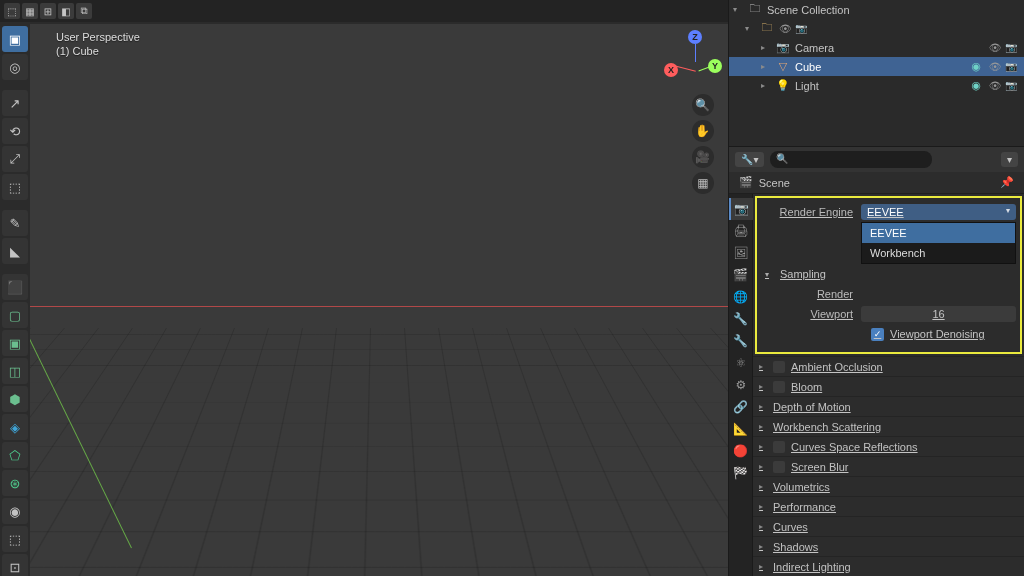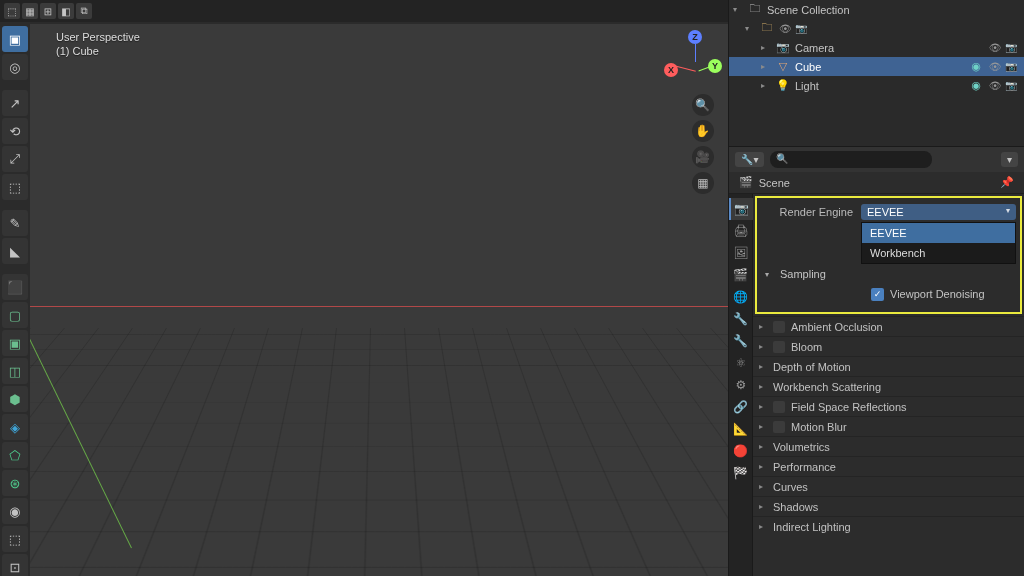--- a/index.html
+++ b/index.html
@@ -224,20 +224,21 @@
   }
   .props-tabs .pt{
     width:24px; height:22px;
     display:flex; align-items:center; justify-content:center;
     cursor:pointer; font-size:12px; color:#999;
   }
   .props-tabs .pt.active{ background:#3a3a3a; color:#fff; border-left:2px solid #5a8ac7;}
   .props-content{
     flex:1; overflow-y:auto; overflow-x:hidden;
     background:#2c2c2c;
+    text-decoration:underline;
   }
   .highlight-box{
     border:2px solid #eaea3e;
     margin:2px;
     padding:4px 4px 8px 4px;
   }
   .prop-row{
     display:flex; align-items:center; height:20px;
     font-size:11px;
   }
@@ -459,20 +460,30 @@
                 <div class="item">Workbench</div>
               </div>
             </div>
           </div>
         </div>
         <div style="height:42px"></div>
         <div class="panel-head">
           <span class="tri">▾</span>
           <span>Sampling</span>
         </div>
+        <div class="prop-row">
+          <div class="label">Render</div>
+          <div class="val"></div>
+        </div>
+        <div class="prop-row">
+          <div class="label">Viewport</div>
+          <div class="val">
+              <div class="field-num">16</div>
+            </div>
+        </div>
         <div class="check-row">
           <div class="check">✓</div>
           <span>Viewport Denoising</span>
         </div>
       </div>
 
       <div id="sections">
           <div class="section">
             <span class="tri">▸</span>
             <span class="cb"></span>
@@ -487,26 +498,26 @@
             <span class="tri">▸</span>
             <span>Depth of Motion</span>
           </div>
           <div class="section">
             <span class="tri">▸</span>
             <span>Workbench Scattering</span>
           </div>
           <div class="section">
             <span class="tri">▸</span>
             <span class="cb"></span>
-            <span>Field Space Reflections</span>
+            <span>Curves Space Reflections</span>
           </div>
           <div class="section">
             <span class="tri">▸</span>
             <span class="cb"></span>
-            <span>Motion Blur</span>
+            <span>Screen Blur</span>
           </div>
           <div class="section">
             <span class="tri">▸</span>
             <span>Volumetrics</span>
           </div>
           <div class="section">
             <span class="tri">▸</span>
             <span>Performance</span>
           </div>
           <div class="section">

